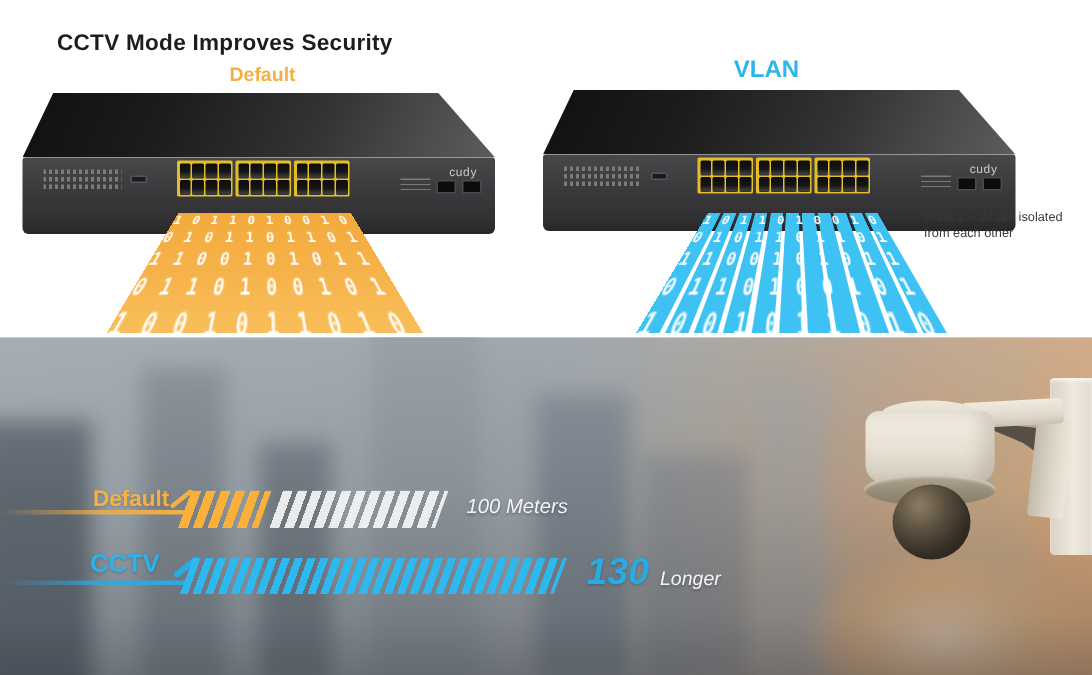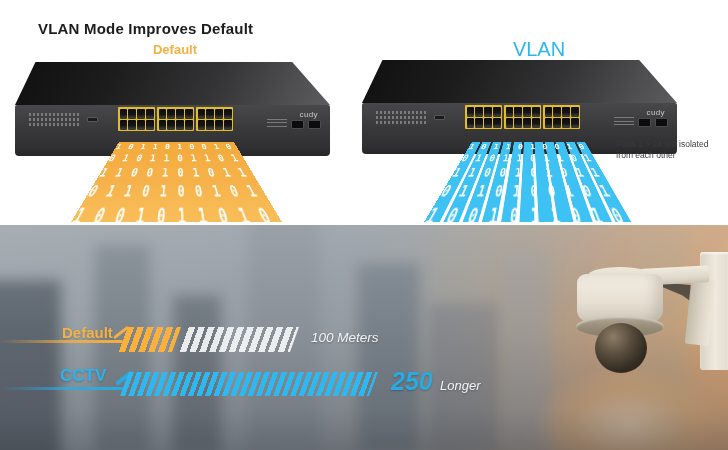--- a/index.html
+++ b/index.html
@@ -6,21 +6,21 @@
   *{box-sizing:border-box;}
   .canvas{
     position:relative;width:728px;height:450px;overflow:hidden;
     background:#fff;font-family:"Liberation Sans",sans-serif;
   }
   
   .top-section{position:absolute;left:0;top:0;width:728px;height:225px;background:#fff;}
   .vlan-title{position:absolute;left:38px;top:10px;font-size:15px;font-weight:bold;color:#1d1d1d;letter-spacing:.2px;}
   .mode-label{position:absolute;text-align:center;}
   .default-label{left:130px;top:42px;width:90px;font-size:13px;font-weight:600;color:#F6B042;}
-  .vlan-label{left:494px;top:38px;width:90px;font-size:20px;font-weight:normal;color:#2FB5EA;}
+  .vlan-label{left:466px;top:38px;width:90px;font-size:16px;font-weight:bold;color:#2FB5EA;}
   .iso-note{position:absolute;left:616px;top:139px;width:110px;font-size:8.5px;line-height:11px;color:#3a3a3a;}
 
   
   .switch{position:absolute;width:315px;height:78px;}
   .sw-left{left:15px;top:62px;}
   .sw-right{left:362px;top:60px;}
   .sw-top{position:absolute;left:0;top:0;width:100%;height:43px;
     clip-path:polygon(6.5% 0,88% 0,100% 100%,0 100%);
     background:linear-gradient(115deg,#101010 0%,#1c1c1c 30%,#333335 62%,#4d4d4f 85%,#5c5c5e 100%);}
   .sw-front{position:absolute;left:0;top:43px;width:100%;height:51px;border-radius:2px 2px 4px 4px;
@@ -117,21 +117,21 @@
   .cctv-value{position:absolute;left:391px;top:142px;font-size:25px;font-weight:bold;font-style:italic;color:#29ABE2;
     text-shadow:0 1px 2px rgba(10,40,60,.3);white-space:nowrap;}
   .cctv-unit{left:440px;top:153px;font-size:13px;}
 </style>
 </head>
 <body>
 
 <div class="canvas">
 
   <section class="top-section">
-    <h1 class="vlan-title">VLAN Mode Improves Default</h1>
+    <h1 class="vlan-title">CCTV Mode Improves Security</h1>
 
     <div class="mode-label default-label">Default</div>
     <div class="mode-label vlan-label">VLAN</div>
 
     <div class="switch sw-left">
       <div class="sw-top"></div>
       <div class="sw-front">
         <div class="sw-leds">
             <i></i>
             <i></i>
@@ -282,17 +282,17 @@
     <div class="swoosh swoosh-orange-tip"></div>
     <span class="bar-label default-bar-label">Default</span>
     <div class="stripes stripes-orange"></div>
     <div class="stripes stripes-white"></div>
     <span class="distance-text default-distance">100 Meters</span>
 
     <div class="swoosh swoosh-blue"></div>
     <div class="swoosh swoosh-blue-tip"></div>
     <span class="bar-label cctv-bar-label">CCTV</span>
     <div class="stripes stripes-blue"></div>
-    <span class="cctv-value">250</span>
+    <span class="cctv-value">130</span>
     <span class="distance-text cctv-unit">Longer</span>
   </section>
 
 </div>
 
 </body></html>

